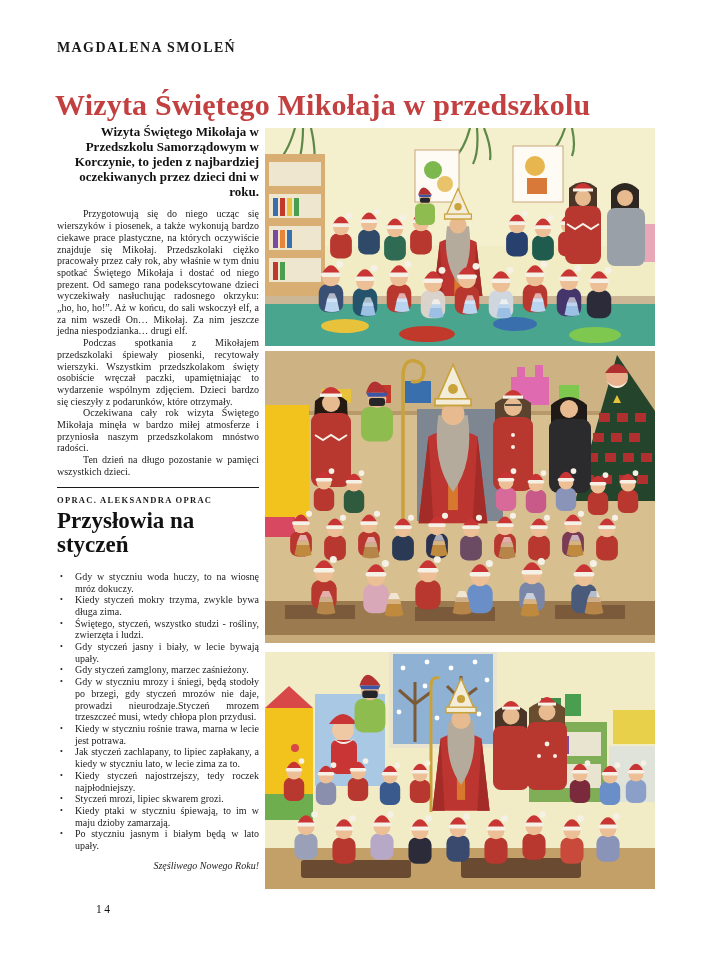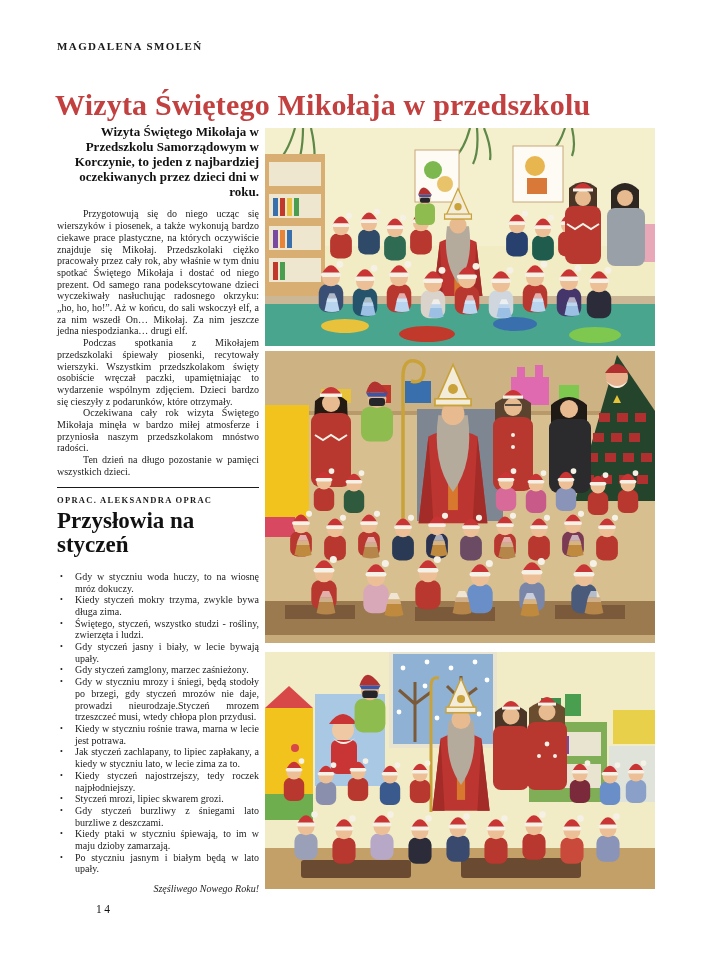--- a/index.html
+++ b/index.html
@@ -4,21 +4,21 @@
 <style>
   html,body{margin:0;padding:0;}
   body{
     width:711px;height:960px;position:relative;overflow:hidden;
     background:#ffffff;
     font-family:"Liberation Serif","DejaVu Serif",serif;
     color:#1c1c1c;
   }
   .author-line{
     position:absolute;left:57px;top:40px;width:300px;
-    font-size:11px;font-weight:bold;letter-spacing:1.4px;color:#1a1a1a;
+    font-size:14px;font-weight:bold;letter-spacing:1.4px;color:#1a1a1a;
   }
   .page-title{
     position:absolute;left:55px;top:68px;width:604px;
     font-size:30px;font-weight:bold;color:#c2403f;line-height:1.1;
     letter-spacing:.2px;
   }
   .left-col{
     position:absolute;left:57px;top:124px;width:202px;
   }
   .lead{
@@ -114,21 +114,20 @@
     <li>Gdy w styczniu woda huczy, to na wiosnę mróz dokuczy.</li>
     <li>Kiedy styczeń mokry trzyma, zwykle bywa długa zima.</li>
     <li>Świętego, styczeń, wszystko studzi - rośliny, zwierzęta i ludzi.</li>
     <li>Gdy styczeń jasny i biały, w lecie bywają upały.</li>
     <li>Gdy styczeń zamglony, marzec zaśnieżony.</li>
     <li>Gdy w styczniu mrozy i śniegi, będą stodoły po brzegi, gdy styczeń mrozów nie daje, prowadzi nieurodzaje.Styczeń mrozem trzeszczeć musi, wtedy chłopa plon przydusi.</li>
     <li>Kiedy w styczniu rośnie trawa, marna w lecie jest potrawa.</li>
     <li>Jak styczeń zachlapany, to lipiec zapłakany, a kiedy w styczniu lato, w lecie zima za to.</li>
     <li>Kiedy styczeń najostrzejszy, tedy roczek najpłodniejszy.</li>
     <li>Styczeń mrozi, lipiec skwarem grozi.</li>
-    <li>Gdy styczeń burzliwy z śniegami lato burzliwe z deszczami.</li>
     <li>Kiedy ptaki w styczniu śpiewają, to im w maju dzioby zamarzają.</li>
     <li>Po styczniu jasnym i białym będą w lato upały.</li>
   </ul>
   <p class="signoff">Szęśliwego Nowego Roku!</p>
 </div>
 
 <figure class="photo" id="photo-1" role="img" style="margin:0" aria-label="Grupowe zdjęcie: Święty Mikołaj z dziećmi w czapkach mikołajkowych trzymającymi niebieskie paczki w sali przedszkolnej">
   <svg viewBox="0 0 390 218" preserveAspectRatio="none">
     <rect width="390" height="218" fill="#f1ecc4"></rect>
     <rect width="390" height="118" fill="#f4efcd"></rect>

